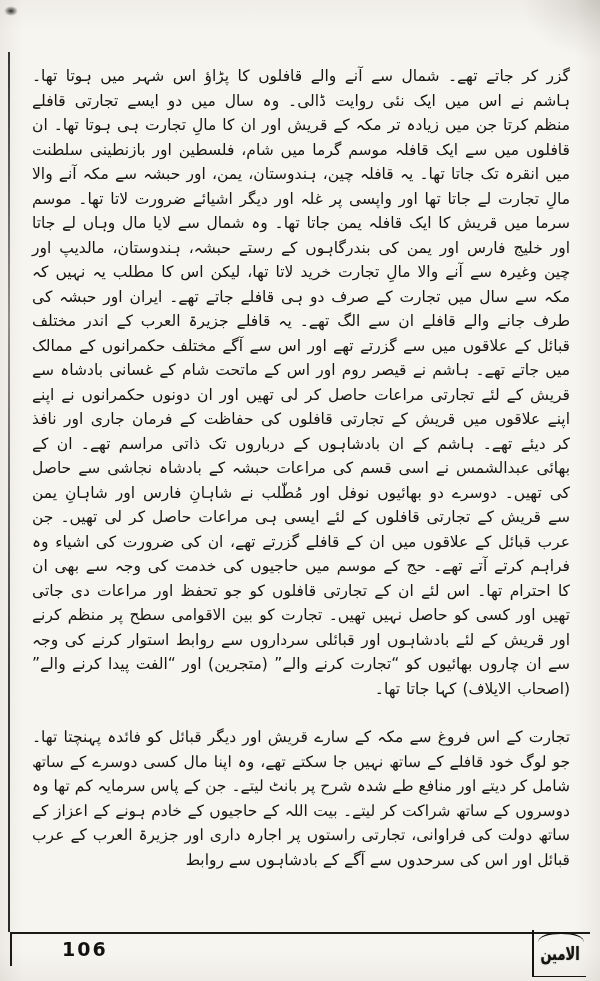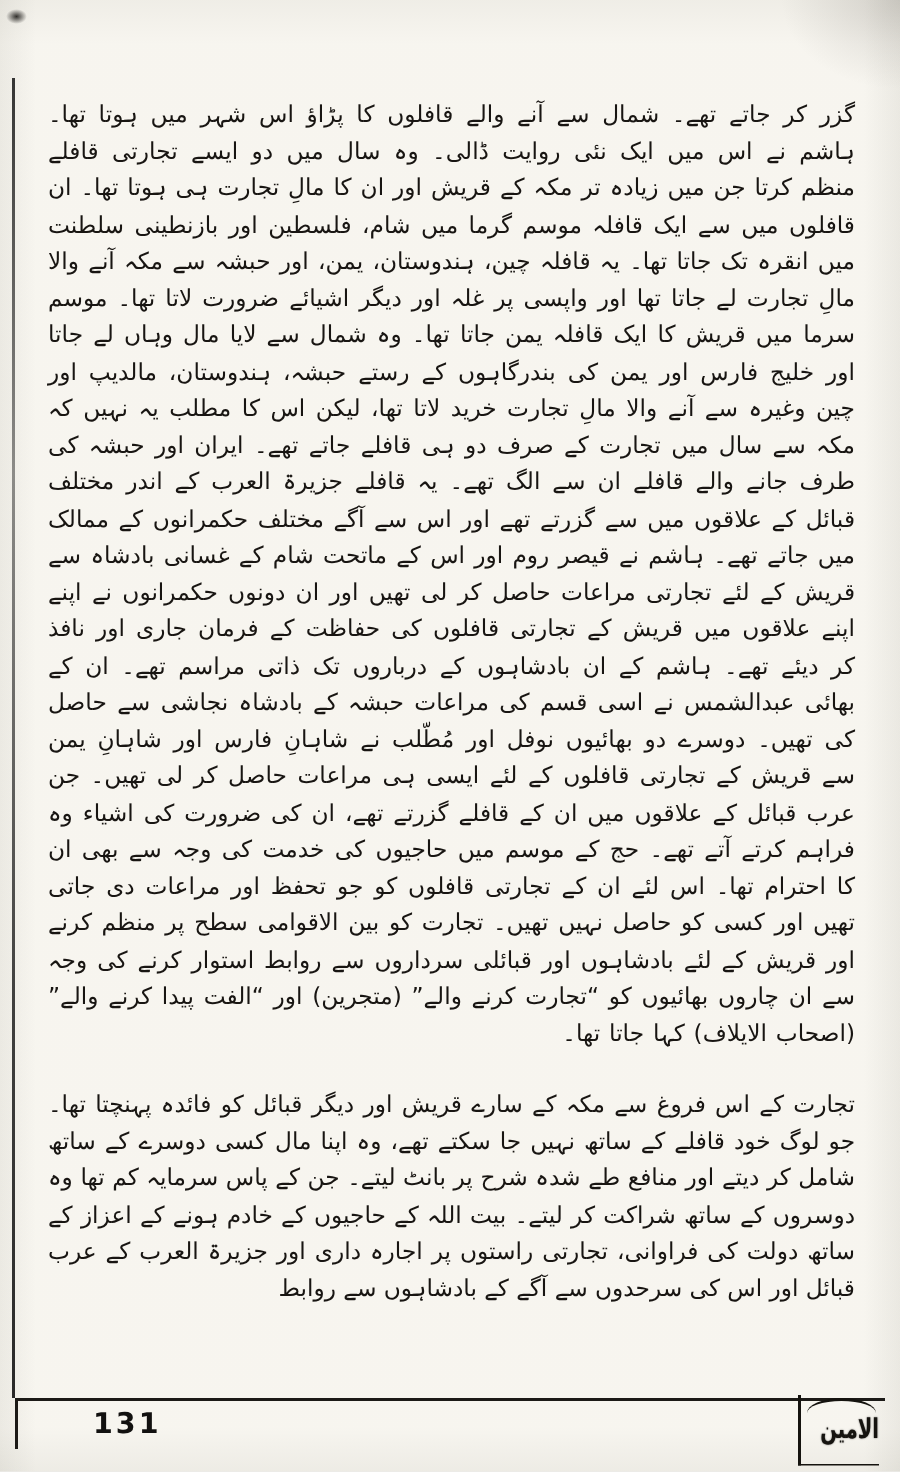--- a/index.html
+++ b/index.html
@@ -97,20 +97,21 @@
   .publisher-seal {
     position: absolute;
     right: 14px;
     top: 930px;
     width: 52px;
     height: 46px;
     border-left: 2px solid #15130f;
     border-bottom: 1px solid #15130f;
     display: flex;
     align-items: center;
+    justify-content: center;
     direction: rtl;
   }
   .publisher-seal .seal-text {
     font-size: 13px;
     font-weight: bold;
     color: #15130f;
     transform: scaleY(1.4);
     text-shadow: 0 0 1px rgba(0,0,0,.6);
   }
   .seal-flourish {
@@ -132,20 +133,20 @@
   <div class="scan-shade-topright"></div>
   <div class="scan-edge-left"></div>
 
   <div class="text-block">
     <p class="para">گزر کر جاتے تھے۔ شمال سے آنے والے قافلوں کا پڑاؤ اس شہر میں ہوتا تھا۔ ہاشم نے اس میں ایک نئی روایت ڈالی۔ وہ سال میں دو ایسے تجارتی قافلے منظم کرتا جن میں زیادہ تر مکہ کے قریش اور ان کا مالِ تجارت ہی ہوتا تھا۔ ان قافلوں میں سے ایک قافلہ موسم گرما میں شام، فلسطین اور بازنطینی سلطنت میں انقرہ تک جاتا تھا۔ یہ قافلہ چین، ہندوستان، یمن، اور حبشہ سے مکہ آنے والا مالِ تجارت لے جاتا تھا اور واپسی پر غلہ اور دیگر اشیائے ضرورت لاتا تھا۔ موسم سرما میں قریش کا ایک قافلہ یمن جاتا تھا۔ وہ شمال سے لایا مال وہاں لے جاتا اور خلیج فارس اور یمن کی بندرگاہوں کے رستے حبشہ، ہندوستان، مالدیپ اور چین وغیرہ سے آنے والا مالِ تجارت خرید لاتا تھا، لیکن اس کا مطلب یہ نہیں کہ مکہ سے سال میں تجارت کے صرف دو ہی قافلے جاتے تھے۔ ایران اور حبشہ کی طرف جانے والے قافلے ان سے الگ تھے۔ یہ قافلے جزیرۃ العرب کے اندر مختلف قبائل کے علاقوں میں سے گزرتے تھے اور اس سے آگے مختلف حکمرانوں کے ممالک میں جاتے تھے۔ ہاشم نے قیصر روم اور اس کے ماتحت شام کے غسانی بادشاہ سے قریش کے لئے تجارتی مراعات حاصل کر لی تھیں اور ان دونوں حکمرانوں نے اپنے اپنے علاقوں میں قریش کے تجارتی قافلوں کی حفاظت کے فرمان جاری اور نافذ کر دیئے تھے۔ ہاشم کے ان بادشاہوں کے درباروں تک ذاتی مراسم تھے۔ ان کے بھائی عبدالشمس نے اسی قسم کی مراعات حبشہ کے بادشاہ نجاشی سے حاصل کی تھیں۔ دوسرے دو بھائیوں نوفل اور مُطّلب نے شاہانِ فارس اور شاہانِ یمن سے قریش کے تجارتی قافلوں کے لئے ایسی ہی مراعات حاصل کر لی تھیں۔ جن عرب قبائل کے علاقوں میں ان کے قافلے گزرتے تھے، ان کی ضرورت کی اشیاء وہ فراہم کرتے آتے تھے۔ حج کے موسم میں حاجیوں کی خدمت کی وجہ سے بھی ان کا احترام تھا۔ اس لئے ان کے تجارتی قافلوں کو جو تحفظ اور مراعات دی جاتی تھیں اور کسی کو حاصل نہیں تھیں۔ تجارت کو بین الاقوامی سطح پر منظم کرنے اور قریش کے لئے بادشاہوں اور قبائلی سرداروں سے روابط استوار کرنے کی وجہ سے ان چاروں بھائیوں کو “تجارت کرنے والے” (متجرین) اور “الفت پیدا کرنے والے” (اصحاب الایلاف) کہا جاتا تھا۔</p>
     <p class="para">تجارت کے اس فروغ سے مکہ کے سارے قریش اور دیگر قبائل کو فائدہ پہنچتا تھا۔ جو لوگ خود قافلے کے ساتھ نہیں جا سکتے تھے، وہ اپنا مال کسی دوسرے کے ساتھ شامل کر دیتے اور منافع طے شدہ شرح پر بانٹ لیتے۔ جن کے پاس سرمایہ کم تھا وہ دوسروں کے ساتھ شراکت کر لیتے۔ بیت اللہ کے حاجیوں کے خادم ہونے کے اعزاز کے ساتھ دولت کی فراوانی، تجارتی راستوں پر اجارہ داری اور جزیرۃ العرب کے عرب قبائل اور اس کی سرحدوں سے آگے کے بادشاہوں سے روابط</p>
   </div>
 
   <div class="footer-rule"></div>
   <div class="page-number-tick"></div>
-  <div class="page-number">131</div>
+  <div class="page-number">106</div>
 
   <div class="seal-flourish"></div>
   <div class="publisher-seal">
     <span class="seal-text">الامین</span>
   </div>
 
 </div>
 
 </body></html>

